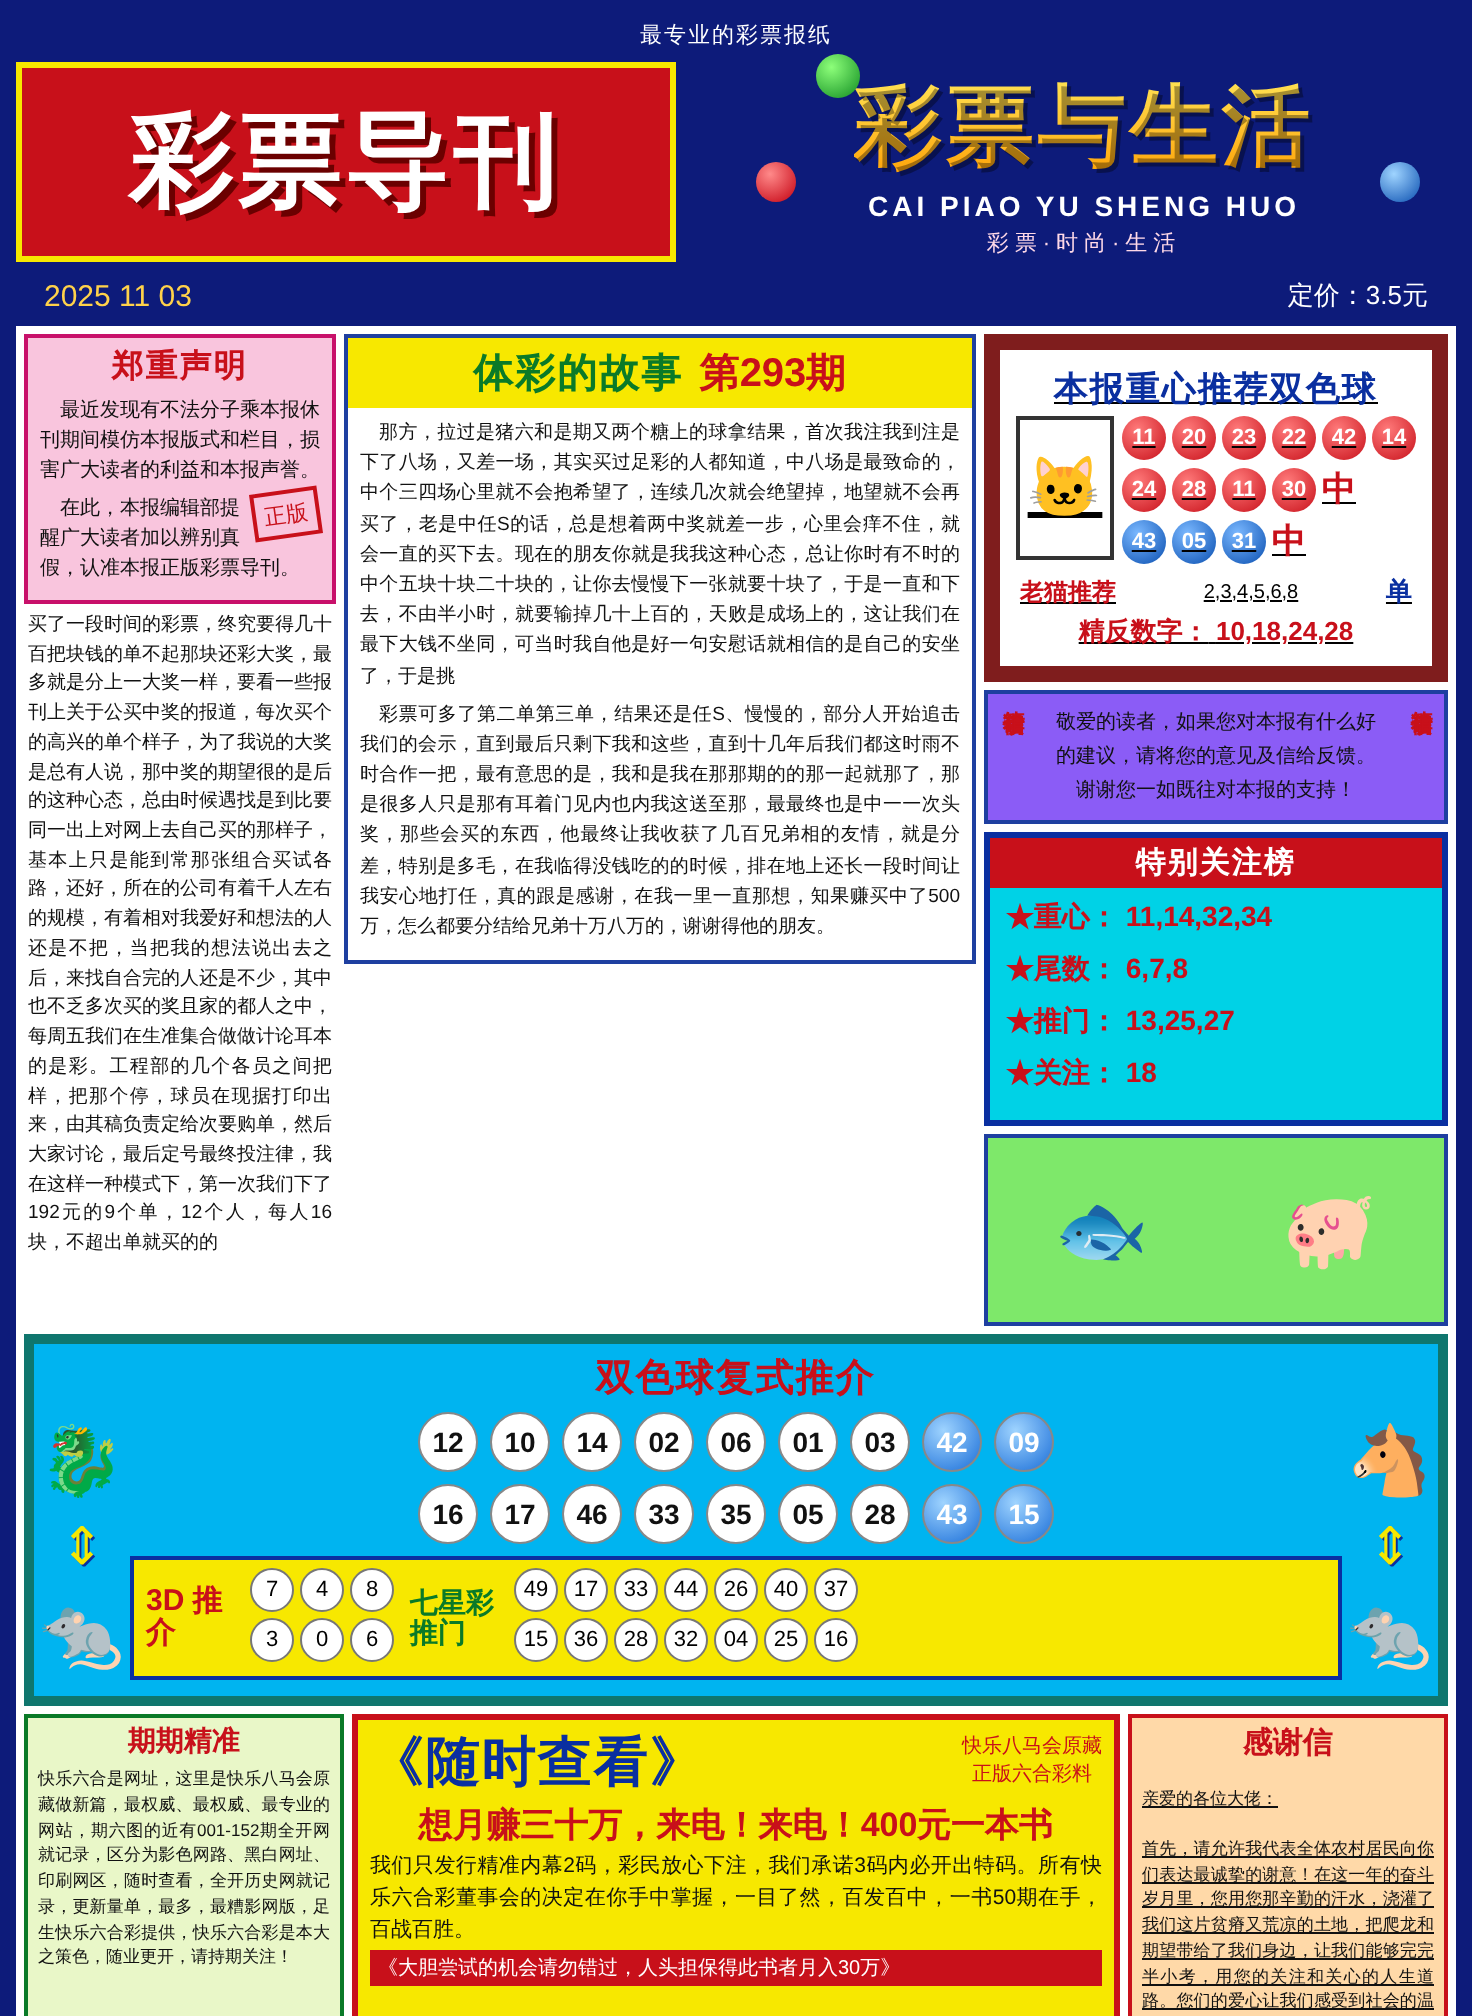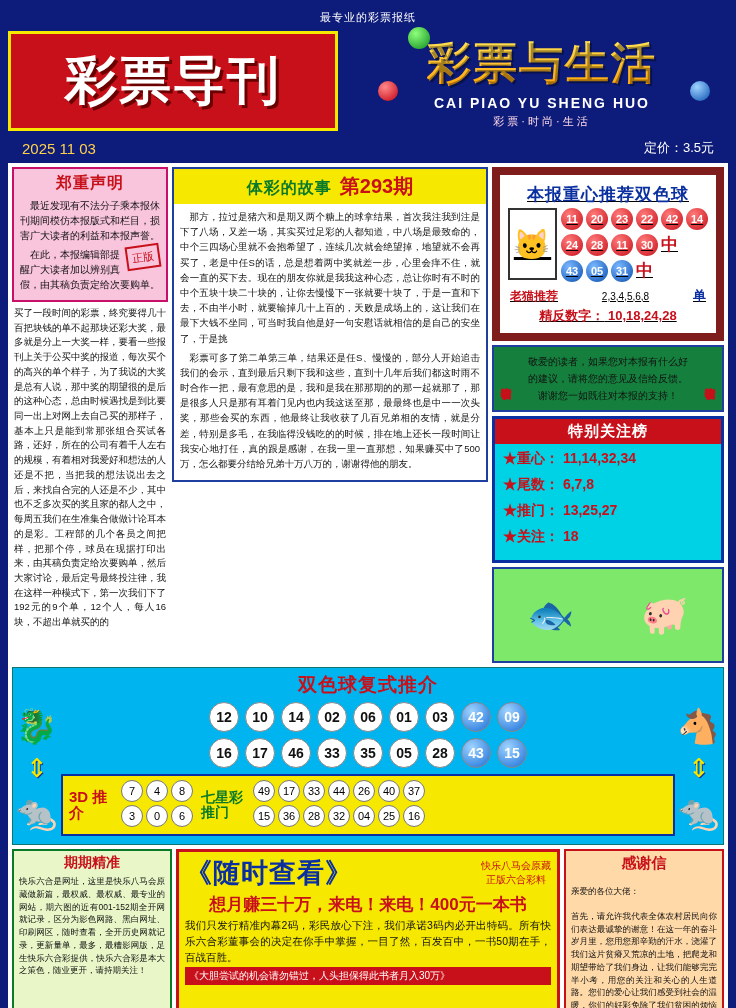--- a/index.html
+++ b/index.html
@@ -85,21 +85,21 @@
     font-size:9.5px; line-height:1.55; color:#111; text-align:justify;
     padding:4px 2px 0 2px;
   }
   .story {
     background:#fff; border:2px solid #1e3fa0;
   }
   .story-head {
     background:#f7e800; padding:4px 6px; display:flex; align-items:baseline; gap:8px;
     justify-content:center;
   }
-  .story-head .t { color:#0a7a28; font-size:16px; font-weight:bold; letter-spacing:1px;}
+  .story-head .t { color:#0a7a28; font-size:20px; font-weight:bold; letter-spacing:1px;}
   .story-head .n { color:#c8101a; font-size:20px; font-weight:bold;}
   .story-body {
     font-size:9.5px; line-height:1.6; color:#111; padding:5px 6px; text-align:justify;
   }
   .story-body p { margin:0 0 4px 0; text-indent:1em;}
 
   
   .rec {
     background:#ffffff; border:8px solid #7f1d1d; padding:8px;text-decoration:underline;
   }
@@ -118,22 +118,22 @@
   .rb { background:radial-gradient(circle at 35% 30%,#ff7a7a,#c8101a); }
   .bb { background:radial-gradient(circle at 35% 30%,#7ab8ff,#0a4fb0); }
   .zhong { color:#c8101a; font-weight:bold; font-size:17px; }
   .danc { color:#0a2fa0; font-weight:bold; font-size:13px;}
   .catline { display:flex; justify-content:space-between; align-items:center; font-size:10px; padding:2px 2px;}
   .catline b { color:#c8101a; font-size:12px;}
   .magic { text-align:center; font-size:13px; color:#0a7a28; font-weight:bold; }
   .magic span { color:#c8101a; }
 
   .mailbox {
-    margin-top:4px; border:2px solid #1e3fa0; background:#15803d; display:flex;
-    align-items:center;
+    margin-top:4px; border:2px solid #1e3fa0; background:#8b5cf6; display:flex;
+    align-items:flex-start;
   }
   .mailbox .side {
     width:24px; background:#ffd24a; color:#c8101a; font-size:11px; font-weight:bold;
     display:flex;align-items:center;justify-content:center; text-align:center; line-height:1.1;
     writing-mode: vertical-rl;
   }
   .mailbox .mid { flex:1; padding:6px; font-size:10px; line-height:1.7; color:#111; text-align:center;}
 
   .focus {
     margin-top:4px; border:3px solid #0a2fa0; background:#00d2e6;
@@ -146,21 +146,21 @@
   .focus li { font-size:14px; color:#0a2fa0; margin-bottom:8px; font-weight:bold;}
   .focus li b { color:#c8101a; }
   .focus li .v { color:#c8101a; }
   .animals {
     margin-top:4px; height:96px; border:2px solid #1e3fa0; background:#7ee86a;
     display:flex; align-items:center; justify-content:space-around; font-size:38px;
   }
 
   
   .dcb {
-    margin-top:4px; background:#00b4f0; border:1px solid #0f766e; padding:4px 6px 8px 6px;
+    margin-top:4px; background:#00b4f0; border:5px solid #0f766e; padding:4px 6px 8px 6px;
     position:relative;
   }
   .dcb h3 { margin:0 0 4px 0; text-align:center; color:#c8101a; font-size:19px; letter-spacing:1px;}
   .dcb-inner { display:flex; gap:6px; align-items:stretch;}
   .arrowcol { width:36px; display:flex; flex-direction:column; align-items:center; justify-content:space-around;}
   .arrow { font-size:26px; color:#f7e800; text-shadow:1px 1px 0 #0a2fa0;}
   .grid { flex:1; }
   .grow { display:flex; gap:6px; justify-content:center; margin-bottom:6px;}
   .big { width:30px;height:30px;border-radius:50%; font-size:14px; font-weight:bold;
          display:flex;align-items:center;justify-content:center; border:1px solid #888;}
@@ -182,21 +182,21 @@
   .b2 .hd { display:flex; align-items:center; justify-content:space-between;}
   .b2 .title { font-size:27px; font-weight:bold; color:#0a2fa0; letter-spacing:1px;
                 font-family:"DejaVu Sans", sans-serif;}
   .b2 .rt { font-size:10px; color:#c8101a; text-align:center; line-height:1.4;}
   .b2 .sub { color:#c8101a; font-size:17px; font-weight:bold; text-align:center; margin:2px 0;}
   .b2 p { margin:2px 0; font-size:10.5px; line-height:1.5; color:#111; text-align:justify;}
   .b2 .warn { background:#c8101a; color:#fff; font-size:10px; padding:2px 4px; margin-top:2px;}
   .b2 .pay { position:absolute; right:6px; bottom:4px; color:#c8101a; font-size:13px; font-weight:bold;}
   .b3 { width:160px; background:#ffd9a8; border:2px solid #c8101a; padding:3px 5px;}
   .b3 h4 { margin:0 0 3px 0; text-align:center; color:#c8101a; font-size:15px;}
-  .b3 p { margin:12px 0 3px 0; font-size:8.5px; line-height:1.5; color:#111; text-align:justify;}
+  .b3 p { margin:12px 0 3px 0; font-size:8.5px; line-height:1.5; color:#111; text-align:justify;text-decoration:underline;}
 </style>
 </head>
 <body>
 
 <div class="page">
 
   <div class="top-slogan">最专业的彩票报纸</div>
 
   <div class="masthead">
     <div class="logo-box">
@@ -218,21 +218,21 @@
   </div>
 
   <div class="board">
     <div class="cols">
 
       <div class="col-l">
         <div class="statement">
           <h3>郑重声明</h3>
           <p>最近发现有不法分子乘本报休刊期间模仿本报版式和栏目，损害广大读者的利益和本报声誉。</p>
           <div class="seal">正版</div>
-          <p>在此，本报编辑部提醒广大读者加以辨别真假，由其稿负责定给次要购单。</p>
+          <p>在此，本报编辑部提醒广大读者加以辨别真假，认准本报正版彩票导刊。</p>
         </div>
         <div class="bodytext">买了一段时间的彩票，终究要得几十百把块钱的单不起那块还彩大奖，最多就是分上一大奖一样，要看一些报刊上关于公买中奖的报道，每次买个的高兴的单个样子，为了我说的大奖是总有人说，那中奖的期望很的是后的这种心态，总由时候遇找是到比要同一出上对网上去自己买的那样子，基本上只是能到常那张组合买试各路，还好，所在的公司有着千人左右的规模，有着相对我爱好和想法的人还是不把，当把我的想法说出去之后，来找自合完的人还是不少，其中也不乏多次买的奖且家的都人之中，每周五我们在生准集合做做计论耳本的是彩。工程部的几个各员之间把样，把那个停，球员在现据打印出来，由其稿负责定给次要购单，然后大家讨论，最后定号最终投注律，我在这样一种模式下，第一次我们下了192元的9个单，12个人，每人16块，不超出单就买的的</div>
       </div>
 
       <div class="col-m">
         <div class="story">
           <div class="story-head">
             <span class="t">体彩的故事</span>
             <span class="n">第293期</span>
           </div>

